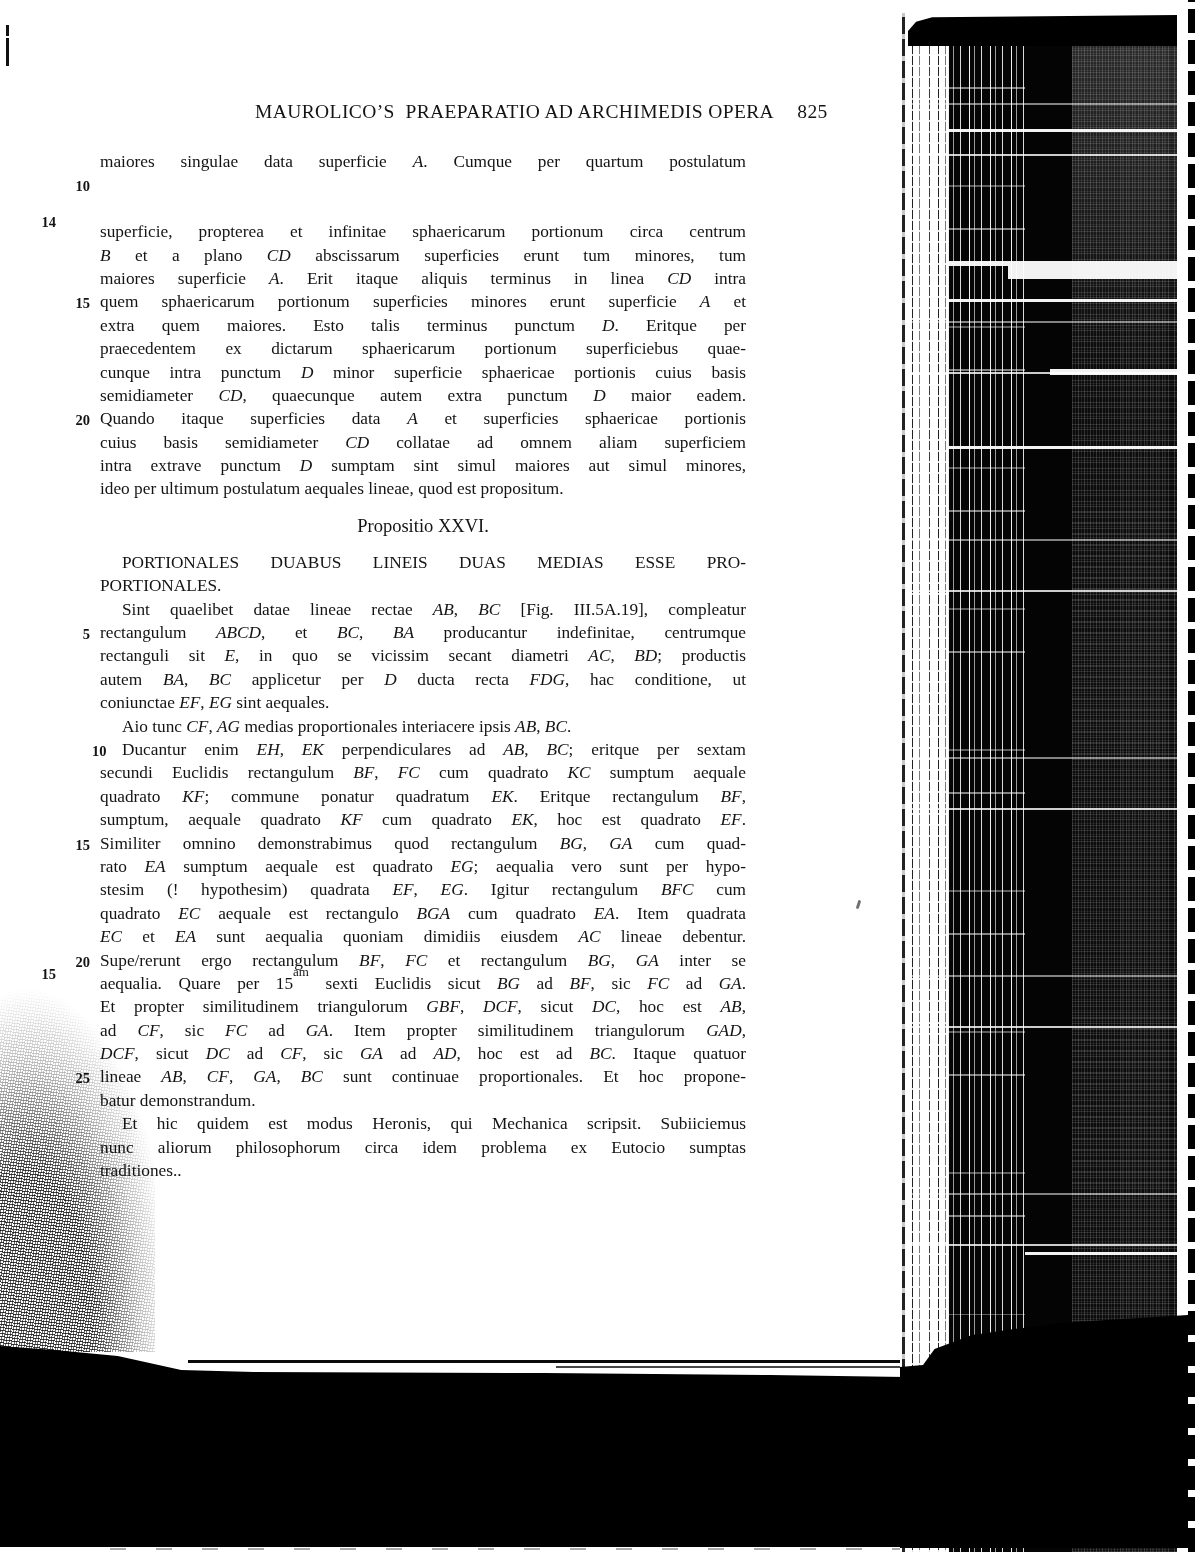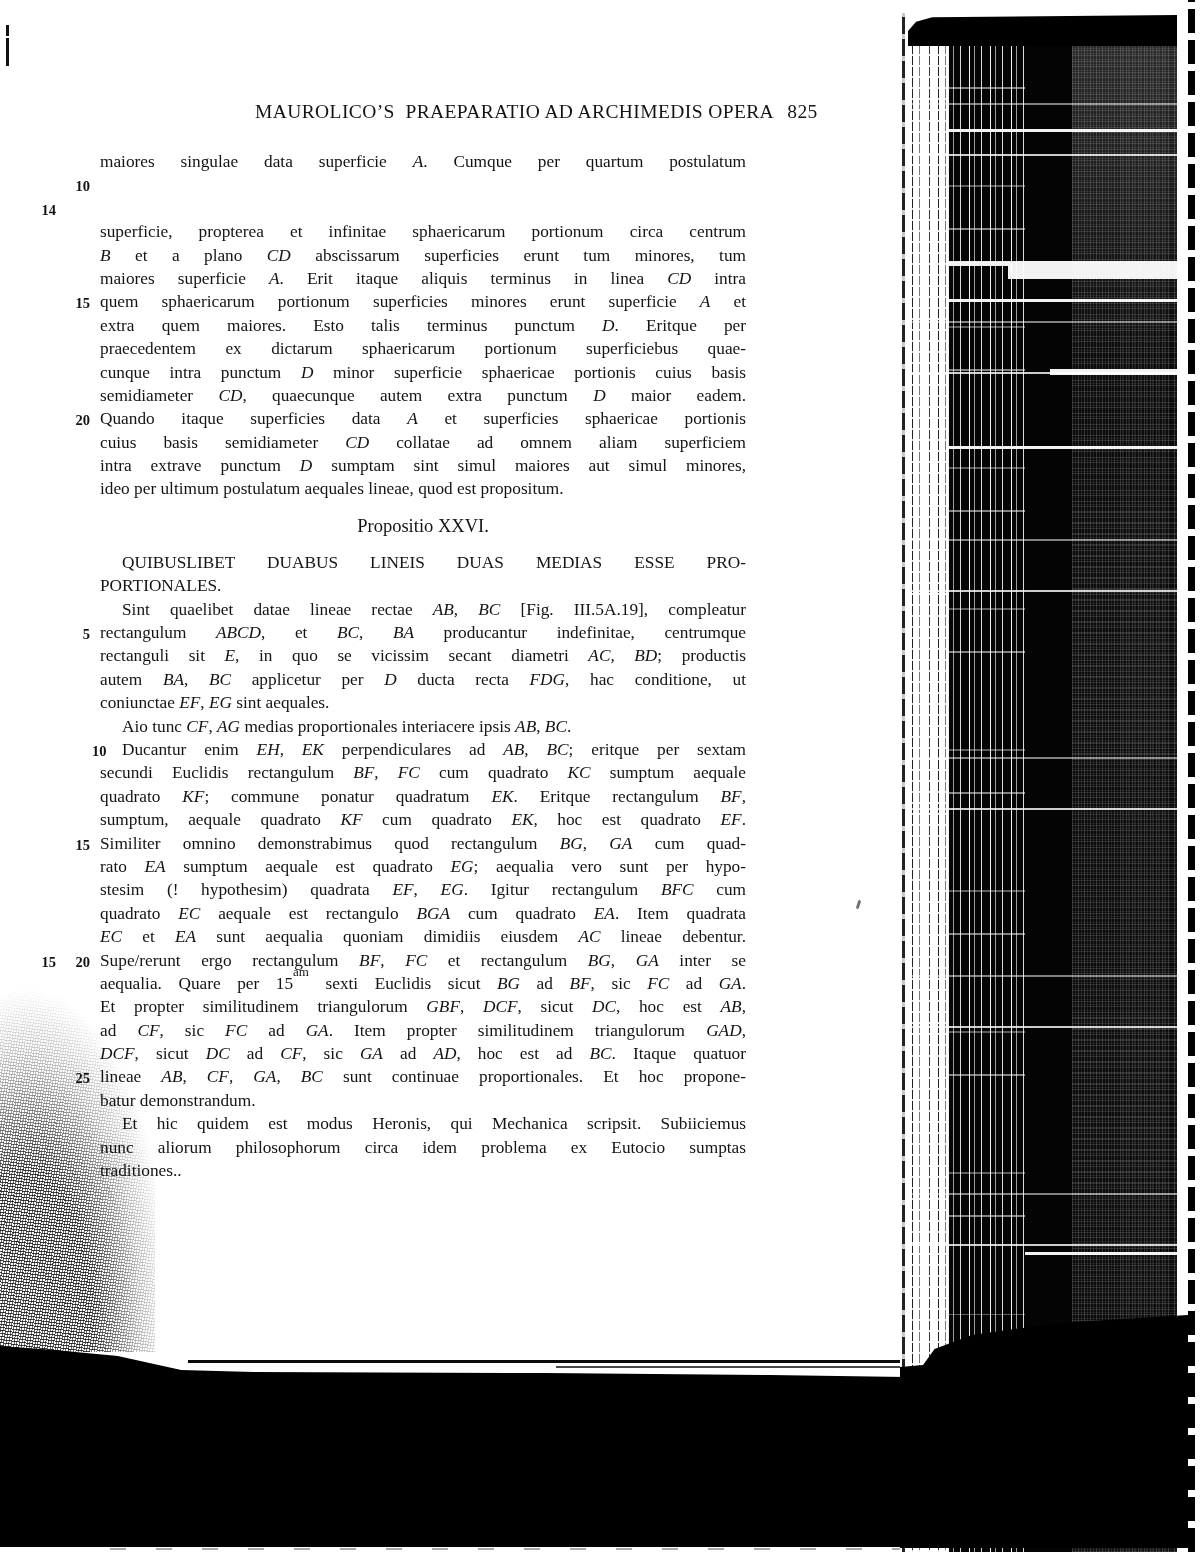--- a/index.html
+++ b/index.html
@@ -7,34 +7,34 @@
     width:1200px;height:1552px;position:relative;overflow:hidden;
     background:#ffffff;color:#141414;
     font-family:"Liberation Serif","DejaVu Serif",serif;
   }
   
   .running-head{
     position:absolute;left:255px;top:101px;white-space:nowrap;
     font-size:19.5px;letter-spacing:.4px;
   }
   .running-head .work{}
-  .running-head .pagenum{margin-left:9px;}
+  .running-head .pagenum{margin-left:19px;}
   
   .text-block{position:absolute;left:100px;top:150px;width:646px;}
   .line{
     position:relative;height:23.4px;line-height:23.4px;font-size:17.3px;
     text-align:justify;text-align-last:justify;white-space:normal;
   }
   .line.end{text-align-last:left;}
   .line.ind{text-indent:22px;}
   .line i{font-style:italic;}
   .line sup{font-size:13px;position:relative;top:-6px;line-height:0;}
   .m{position:absolute;top:2px;font-weight:700;font-size:14.5px;text-align:center;width:20px;text-align-last:right;}
   .m2{left:-30px;}
-  .m1{left:-64px;}
+  .m1{left:-64px;margin-top:12px;}
   .heading{
     height:23px;line-height:23px;text-align:center;text-align-last:center;
     font-size:18.5px;margin-top:14px;margin-bottom:13px;
   }
   
   .tl-mark{position:absolute;left:6px;top:25px;width:2.5px;height:41px;
     background:linear-gradient(0deg,#111 68%,transparent 69%,transparent 72%,#111 73%);}
   .speckle-cloud{position:absolute;left:0;top:980px;width:155px;height:372px;
     background:
       repeating-linear-gradient(8deg,rgba(10,10,10,.78) 0 1px,transparent 1px 3px),
@@ -107,21 +107,21 @@
       <div class="line"><span class="txt">praecedentem ex dictarum sphaericarum portionum superficiebus quae-</span></div>
       <div class="line"><span class="txt">cunque intra punctum <i>D</i> minor superficie sphaericae portionis cuius basis</span></div>
       <div class="line"><span class="txt">semidiameter <i>CD</i>, quaecunque autem extra punctum <i>D</i> maior eadem.</span></div>
       <div class="line"><span class="m m2">20</span><span class="txt">Quando itaque superficies data <i>A</i> et superficies sphaericae portionis</span></div>
       <div class="line"><span class="txt">cuius basis semidiameter <i>CD</i> collatae ad omnem aliam superficiem</span></div>
       <div class="line"><span class="txt">intra extrave punctum <i>D</i> sumptam sint simul maiores aut simul minores,</span></div>
       <div class="line end"><span class="txt">ideo per ultimum postulatum aequales lineae, quod est propositum.</span></div>
     </div>
     <div class="heading">Propositio XXVI.</div>
     <div>
-      <div class="line ind"><span class="txt">QUIBUSLIBET DUABUS LINEIS DUAS MEDIAS ESSE PRO-</span></div>
+      <div class="line ind"><span class="txt">PORTIONALES DUABUS LINEIS DUAS MEDIAS ESSE PRO-</span></div>
       <div class="line end"><span class="txt">PORTIONALES.</span></div>
       <div class="line ind"><span class="txt">Sint quaelibet datae lineae rectae <i>AB</i>, <i>BC</i> [Fig. III.5A.19], compleatur</span></div>
       <div class="line"><span class="m m2">5</span><span class="txt">rectangulum <i>ABCD</i>, et <i>BC</i>, <i>BA</i> producantur indefinitae, centrumque</span></div>
       <div class="line"><span class="txt">rectanguli sit <i>E</i>, in quo se vicissim secant diametri <i>AC</i>, <i>BD</i>; productis</span></div>
       <div class="line"><span class="txt">autem <i>BA</i>, <i>BC</i> applicetur per <i>D</i> ducta recta <i>FDG</i>, hac conditione, ut</span></div>
       <div class="line end"><span class="txt">coniunctae <i>EF</i>, <i>EG</i> sint aequales.</span></div>
       <div class="line end ind"><span class="txt">Aio tunc <i>CF</i>, <i>AG</i> medias proportionales interiacere ipsis <i>AB</i>, <i>BC</i>.</span></div>
       <div class="line ind"><span class="m m2">10</span><span class="txt">Ducantur enim <i>EH</i>, <i>EK</i> perpendiculares ad <i>AB</i>, <i>BC</i>; eritque per sextam</span></div>
       <div class="line"><span class="txt">secundi Euclidis rectangulum <i>BF</i>, <i>FC</i> cum quadrato <i>KC</i> sumptum aequale</span></div>
       <div class="line"><span class="txt">quadrato <i>KF</i>; commune ponatur quadratum <i>EK</i>. Eritque rectangulum <i>BF</i>,</span></div>

